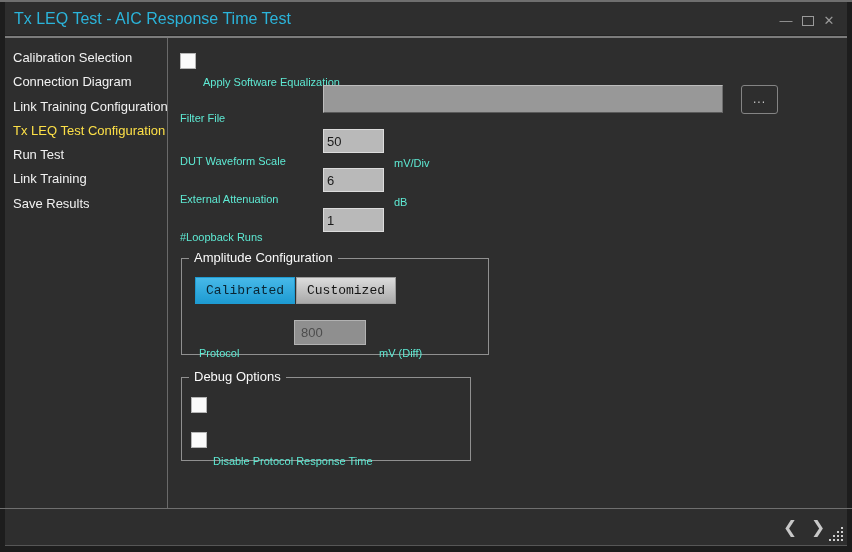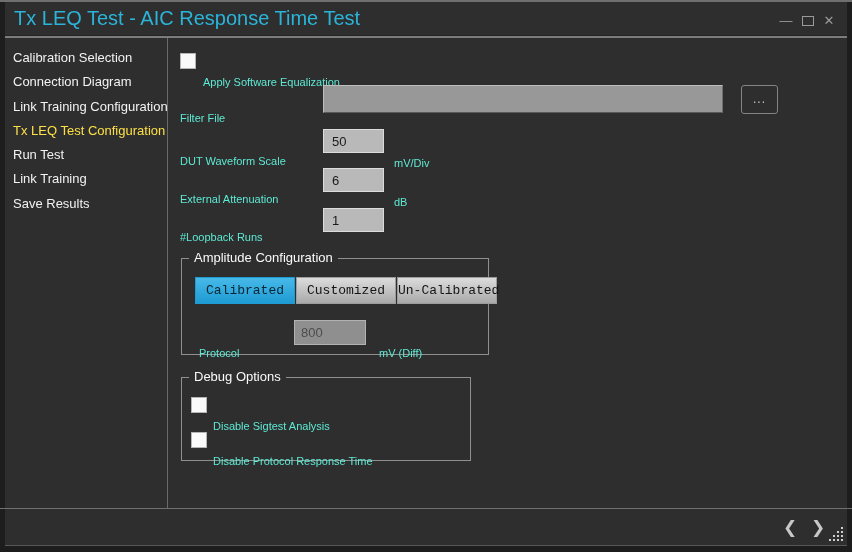--- a/index.html
+++ b/index.html
@@ -20,21 +20,21 @@
   .tb-dark     { position:absolute; left:5px; top:35px; width:842px; height:1px; background:#242424; }
   .tb-light    { position:absolute; left:5px; top:36px; width:842px; height:2px; background:#7c7c7c; }
   .body-bg     { position:absolute; left:5px; top:38px; width:842px; height:470px; background:#2e2e2e; }
   .h-divider   { position:absolute; left:0; top:508px; width:852px; height:1px; background:#6f6f6f; }
   .footer-bg   { position:absolute; left:5px; top:509px; width:842px; height:36px; background:#2e2e2e; }
   .footer-line { position:absolute; left:5px; top:545px; width:842px; height:1px; background:#565656; }
   .v-divider   { position:absolute; left:167px; top:38px; width:1px; height:470px; background:#6a6a6a; }
 
   .window-title {
     position:absolute; left:14px; top:2px; height:33px; line-height:33px;
-    color:#2bb4da; font-size:20px; white-space:nowrap;
+    color:#2bb4da; font-size:16px; white-space:nowrap;
   }
   .wc { position:absolute; top:10px; height:22px; line-height:22px; text-align:center;
         color:#9a9a9a; cursor:default; }
   .wc-min   { left:778px; width:16px; font-size:13px; }
   .wc-max   { left:799px; width:18px; }
   .max-box  { display:inline-block; width:12px; height:10px; border:1px solid #9a9a9a; margin-top:6px; }
   .wc-close { left:821px; width:16px; font-size:13px; }
 
   .nav-item {
     position:absolute; left:13px; height:24px; line-height:24px;
@@ -46,21 +46,21 @@
     position:absolute; color:#5eead4; font-size:11px;
     height:16px; line-height:16px; white-space:nowrap;margin-top:20px;
   }
   .checkbox {
     position:absolute; width:16px; height:16px;
     background:#fafafa; border:1px solid #b5b5b5;
   }
   .num-input {
     position:absolute; width:61px; height:24px;
     background:#b9b9b9; border:1px solid #dcdcdc;
-    color:#1a1a1a; font-size:13px; padding-left:8px;
+    color:#1a1a1a; font-size:13px; padding-left:3px;
     font-family:"Liberation Sans","DejaVu Sans",sans-serif;
     outline:none;
   }
   .file-input {
     position:absolute; left:323px; top:85px; width:400px; height:28px;
     background:#989898; border:1px solid;
     border-color:#bdbdbd #6e6e6e #5a5a5a #bdbdbd;
     color:#1a1a1a; font-size:13px; padding-left:5px;
     font-family:"Liberation Sans","DejaVu Sans",sans-serif;
     outline:none;
@@ -161,30 +161,28 @@
     <input type="text" class="num-input" style="left: 323px; top: 168px;" value="6">
     <span class="label" style="left:394px; top:174px">dB</span>
 
     <span class="label" style="left:180px; top:209px">#Loopback Runs</span>
     <input type="text" class="num-input" style="left: 323px; top: 208px;" value="1">
 
     <div class="groupbox" style="left:181px; top:258px; width:308px; height:97px">
       <span class="legend">Amplitude Configuration</span>
       <div class="mode-btn selected" style="left:13px; top:18px">Calibrated</div>
       <div class="mode-btn" style="left:114px; top:18px">Customized</div>
-      <div class="mode-btn" style="left:215px; top:18px">Un-Calibrated</div>
       <span class="label" style="left:17px; top:66px">Protocol</span>
       <input type="text" class="amp-input" readonly="" value="800" style="">
       <span class="label" style="left:197px; top:66px">mV (Diff)</span>
     </div>
 
     <div class="groupbox" style="left:181px; top:377px; width:290px; height:84px">
       <span class="legend">Debug Options</span>
       <span class="checkbox" style="left:9px; top:19px"></span>
-      <span class="label" style="left:31px; top:20px">Disable Sigtest Analysis</span>
       <span class="checkbox" style="left:9px; top:54px"></span>
       <span class="label" style="left:31px; top:55px">Disable Protocol Response Time</span>
     </div>
 
   </section>
 
   <div class="h-divider"></div>
   <div class="footer-bg"></div>
   <div class="chev chev-prev"><span>❮</span></div>
   <div class="chev chev-next"><span>❯</span></div>

